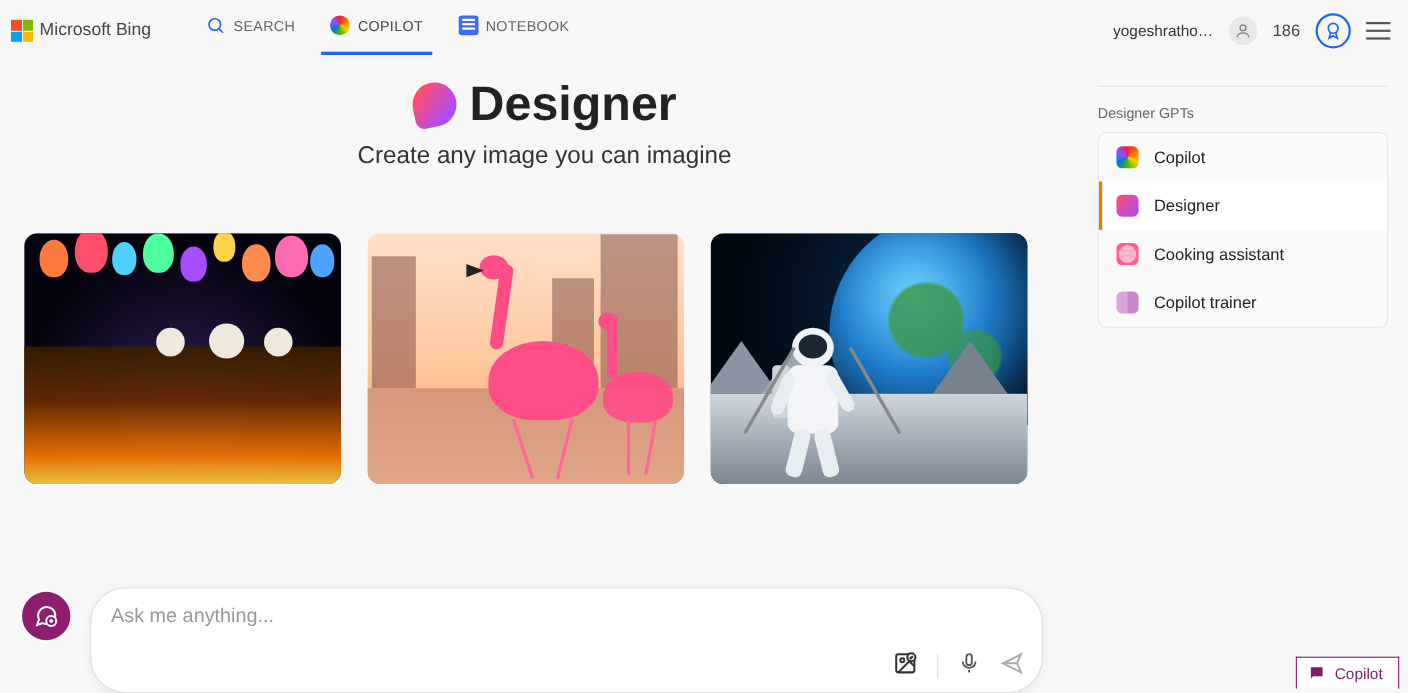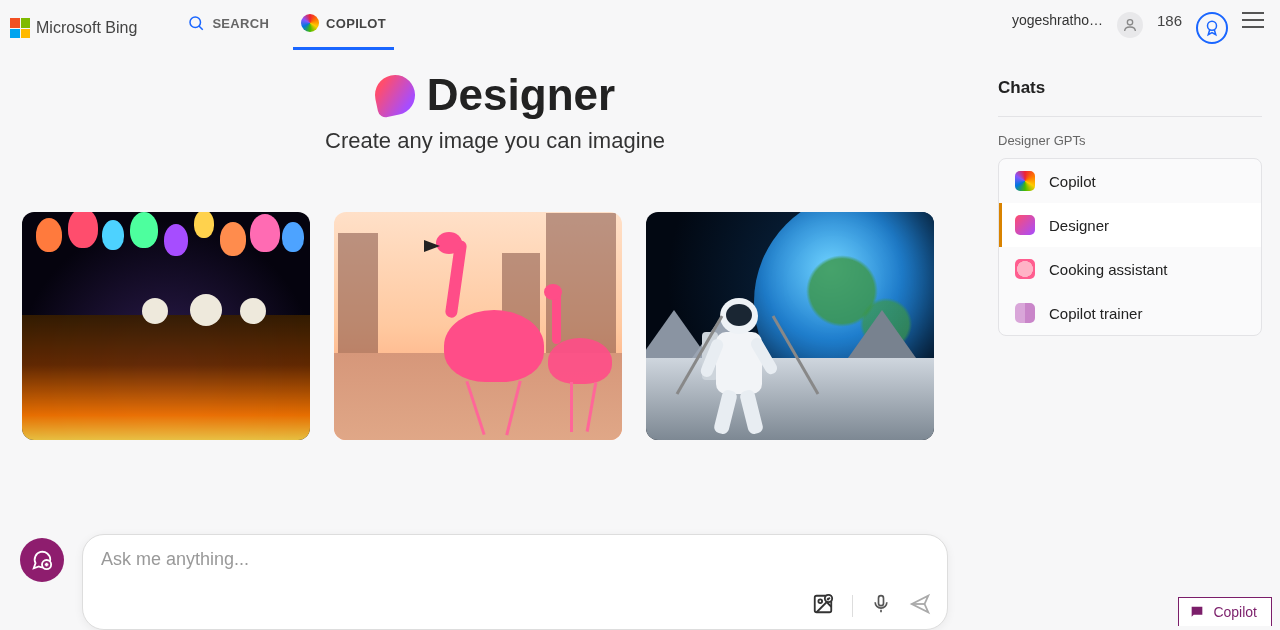--- a/index.html
+++ b/index.html
@@ -9,30 +9,30 @@
   .header { display:flex; align-items:center; height:56px; padding:0 10px; }
   .logo-group { display:flex; align-items:center; gap:6px; margin-right:48px; }
   .ms-logo { width:20px; height:20px; display:grid; grid-template:1fr 1fr/1fr 1fr; gap:1px; }
   .ms-logo div:nth-child(1){background:#f25022;}
   .ms-logo div:nth-child(2){background:#7fba00;}
   .ms-logo div:nth-child(3){background:#00a4ef;}
   .ms-logo div:nth-child(4){background:#ffb900;}
   .brand { font-size:16px; color:#444; font-weight:500; }
 
   .tabs { display:flex; gap:28px; align-items:center; }
-  .tab { display:flex; align-items:center; gap:7px; font-size:13px; font-weight:700; color:#666; letter-spacing:.3px; padding:6px 2px 16px; cursor:pointer; }
+  .tab { display:flex; align-items:center; gap:7px; font-size:13px; font-weight:400; color:#666; letter-spacing:.3px; padding:6px 2px 16px; cursor:pointer; }
   .tab.active { color:#444; position:relative; }
   .tab.active::after { content:""; position:absolute; left:-6px; right:-6px; bottom:-2px; height:3px; background:#1a66ff; }
   .tab .ticon { width:18px; height:18px; display:inline-block; }
   .search-ico svg{stroke:#1a66ff;}
   .copilot-ico { background:conic-gradient(#e23,#f70,#fc0,#4b0,#07d,#85f,#e23); border-radius:50%; }
   .notebook-ico { background:#3b6cff; border-radius:3px; position:relative; }
   .notebook-ico::after{content:"";position:absolute;left:3px;top:3px;right:3px;height:2px;background:#fff;border-radius:1px;box-shadow:0 4px 0 #fff,0 8px 0 #fff;}
 
-  .header-right { margin-left:auto; display:flex; gap:14px; padding-right:6px; }
+  .header-right { margin-left:auto; display:flex; align-items:center; gap:14px; padding-right:6px; }
   .username { font-size:14px; color:#333; max-width:110px; overflow:hidden; text-overflow:ellipsis; white-space:nowrap; }
   .avatar-ico { width:26px; height:26px; border-radius:50%; background:#e8e8ea; display:flex; align-items:center; justify-content:center; color:#777; }
   .points { font-size:15px; color:#444; }
   .rewards { width:32px; height:32px; border:2px solid #1a66ff; border-radius:50%; display:flex; align-items:center; justify-content:center; color:#1a66ff; }
   .hamburger { width:22px; height:16px; display:flex; flex-direction:column; justify-content:space-between; cursor:pointer; }
   .hamburger span { height:2px; background:#555; }
 
   
   .main { display:flex; height:calc(100% - 56px); }
   .content { flex:1; padding:0 20px 0 20px; position:relative; }
@@ -78,21 +78,21 @@
   .astro .helmet{ position:absolute; top:-34px; left:4px; width:38px; height:36px; background:#eef2f6; border-radius:50%; }
   .astro .visor{ position:absolute; top:-28px; left:10px; width:26px; height:22px; background:#1a2633; border-radius:50%; }
   .astro .pack{ position:absolute; top:0; left:-14px; width:16px; height:48px; background:#cdd4db; border-radius:4px; }
   .astro .arm{ position:absolute; width:12px; height:40px; background:#e8edf2; border-radius:6px; }
   .astro .leg{ position:absolute; width:15px; height:44px; background:#e8edf2; border-radius:6px; top:58px; }
   .pole{ position:absolute; width:3px; background:#888; }
 
   
   .chatbar-row { position:absolute; left:20px; bottom:0; display:flex; align-items:flex-start; gap:18px; width:928px; }
   .newchat { width:44px; height:44px; border-radius:50%; background:#8e1d6e; display:flex; align-items:center; justify-content:center; color:#fff; flex-shrink:0; margin-top:4px;}
-  .chatbox { flex:1; min-height:96px; background:#fff; border:1px solid #ddd; border-radius:22px; padding:14px 18px 10px; box-shadow:0 2px 10px rgba(0,0,0,.06); position:relative; }
+  .chatbox { flex:1; min-height:96px; background:#fff; border:1px solid #ddd; border-radius:32px; padding:14px 18px 10px; box-shadow:0 2px 10px rgba(0,0,0,.06); position:relative; }
   .chat-input { width:100%; border:none; outline:none; font-size:18px; color:#333; background:transparent; }
   .chat-input::placeholder { color:#999; }
   .chat-tools { position:absolute; right:16px; bottom:10px; display:flex; align-items:center; gap:18px; color:#666; }
   .chat-tools .sep { width:1px; height:22px; background:#ddd; }
 
   
   .side-h { font-size:17px; font-weight:700; color:#222; margin-bottom:18px; }
   .side-hr { height:1px; background:#e3e3e6; margin-bottom:16px; }
   .side-sub { font-size:13px; color:#666; margin-bottom:10px; }
   .gpt-panel { border:1px solid #e3e3e6; border-radius:8px; background:#fafafb; overflow:hidden; }
@@ -128,20 +128,24 @@
         <svg viewBox="0 0 24 24" fill="none" stroke-width="2">
             <circle cx="11" cy="11" r="7"></circle>
             <line x1="21" y1="21" x2="16" y2="16"></line>
           </svg>
       </span>
       <span>SEARCH</span>
     </div>
     <div class="tab active">
       <span class="ticon copilot-ico"></span>
       <span>COPILOT</span>
+    </div>
+    <div class="tab">
+      <span class="ticon notebook-ico"></span>
+      <span>NOTEBOOK</span>
     </div>
   </div>
   <div class="header-right">
     <span class="username">yogeshratho…</span>
     <span class="avatar-ico">
       <svg width="16" height="16" viewBox="0 0 24 24" fill="none" stroke="#888" stroke-width="2">
           <circle cx="12" cy="8" r="4"></circle>
           <path d="M4 21c0-4 4-6 8-6s8 2 8 6"></path>
         </svg>
     </span>
@@ -270,21 +274,20 @@
                 <line x1="3" y1="12" x2="17" y2="12"></line>
               </svg>
           </span>
         </div>
       </div>
     </div>
 
   </div>
 
   <div class="sidebar">
-    <div class="side-h">Chats</div>
     <div class="side-hr"></div>
     <div class="side-sub">Designer GPTs</div>
     <div class="gpt-panel">
       <div class="gpt-item">
         <span class="gicon gi-copilot"></span>
         <span>Copilot</span>
       </div>
       <div class="gpt-item active">
         <span class="gicon gi-designer"></span>
         <span>Designer</span>

